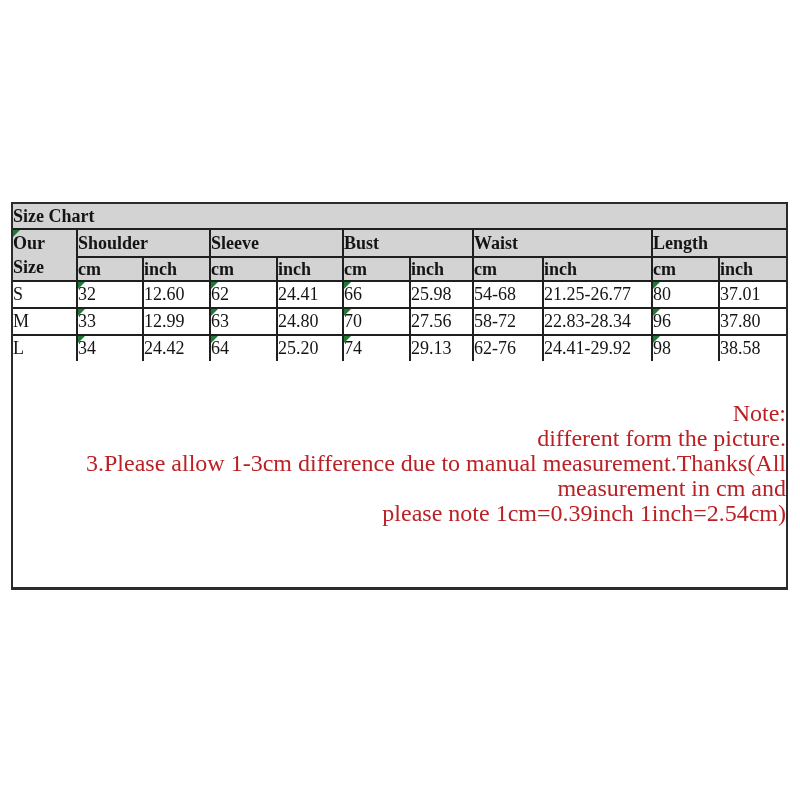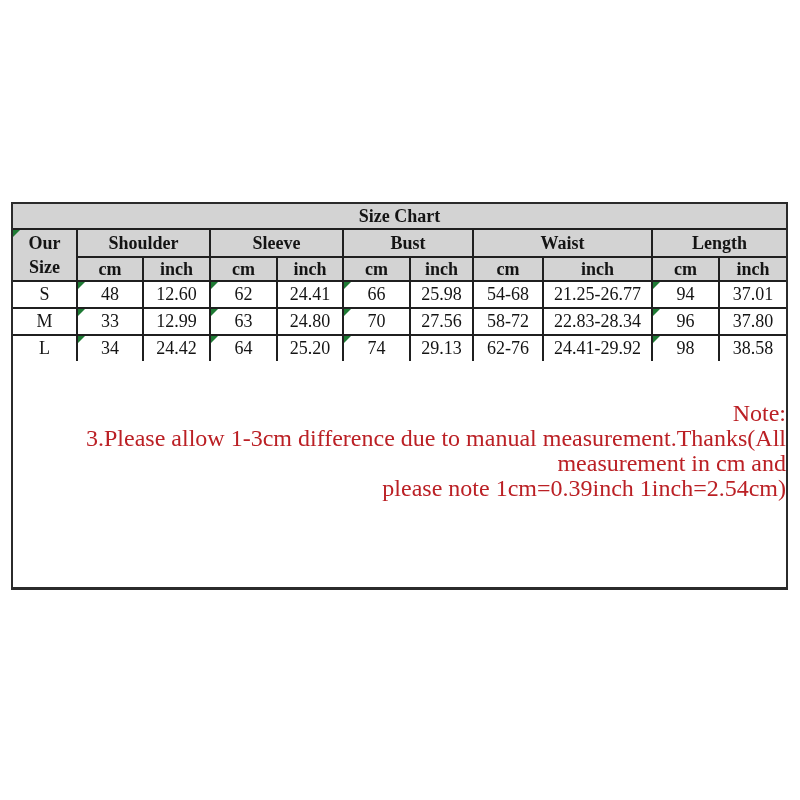--- a/index.html
+++ b/index.html
@@ -25,21 +25,21 @@
   table.sc {
     border-collapse: collapse;
     border: hidden; 
     table-layout: fixed;
     width: 100%;
   }
   table.sc td {
     border: 2px solid #1f1f1f;
     padding: 0;
     margin: 16px;
-    text-align: center;
+    text-align: left;
     vertical-align: middle;
     position: relative;
     font-size: 18px;
     color: #141414;
     overflow: hidden;
     white-space: nowrap;
   }
   td.hdr { background: #d3d3d3; }
   td.title-cell { font-weight: bold; height: 24px; font-size: 18px; }
   td.group-cell { font-weight: bold; height: 26px; font-size: 18px; }
@@ -123,29 +123,29 @@
       <td class="hdr unit-cell">inch</td>
       <td class="hdr unit-cell">cm</td>
       <td class="hdr unit-cell">inch</td>
       <td class="hdr unit-cell">cm</td>
       <td class="hdr unit-cell">inch</td>
       <td class="hdr unit-cell">cm</td>
       <td class="hdr unit-cell">inch</td>
     </tr>
     <tr class="data-row">
       <td>S</td>
-      <td class="flag">48</td>
+      <td class="flag">32</td>
       <td>12.60</td>
       <td class="flag">62</td>
       <td>24.41</td>
       <td class="flag">66</td>
       <td>25.98</td>
       <td>54-68</td>
       <td>21.25-26.77</td>
-      <td class="flag">94</td>
+      <td class="flag">80</td>
       <td>37.01</td>
     </tr>
     <tr class="data-row">
       <td>M</td>
       <td class="flag">33</td>
       <td>12.99</td>
       <td class="flag">63</td>
       <td>24.80</td>
       <td class="flag">70</td>
       <td>27.56</td>
@@ -165,16 +165,17 @@
       <td>62-76</td>
       <td>24.41-29.92</td>
       <td class="flag">98</td>
       <td>38.58</td>
     </tr>
   </tbody>
     </table>
 
   <div class="note">
     <div class="note-line">Note:</div>
+    <div class="note-line">different form the picture.</div>
     <div class="note-line">3.Please allow 1-3cm difference due to manual measurement.Thanks(All measurement in cm and</div>
     <div class="note-line">please note 1cm=0.39inch 1inch=2.54cm)</div>
   </div>
 </div>
 
 </body></html>

